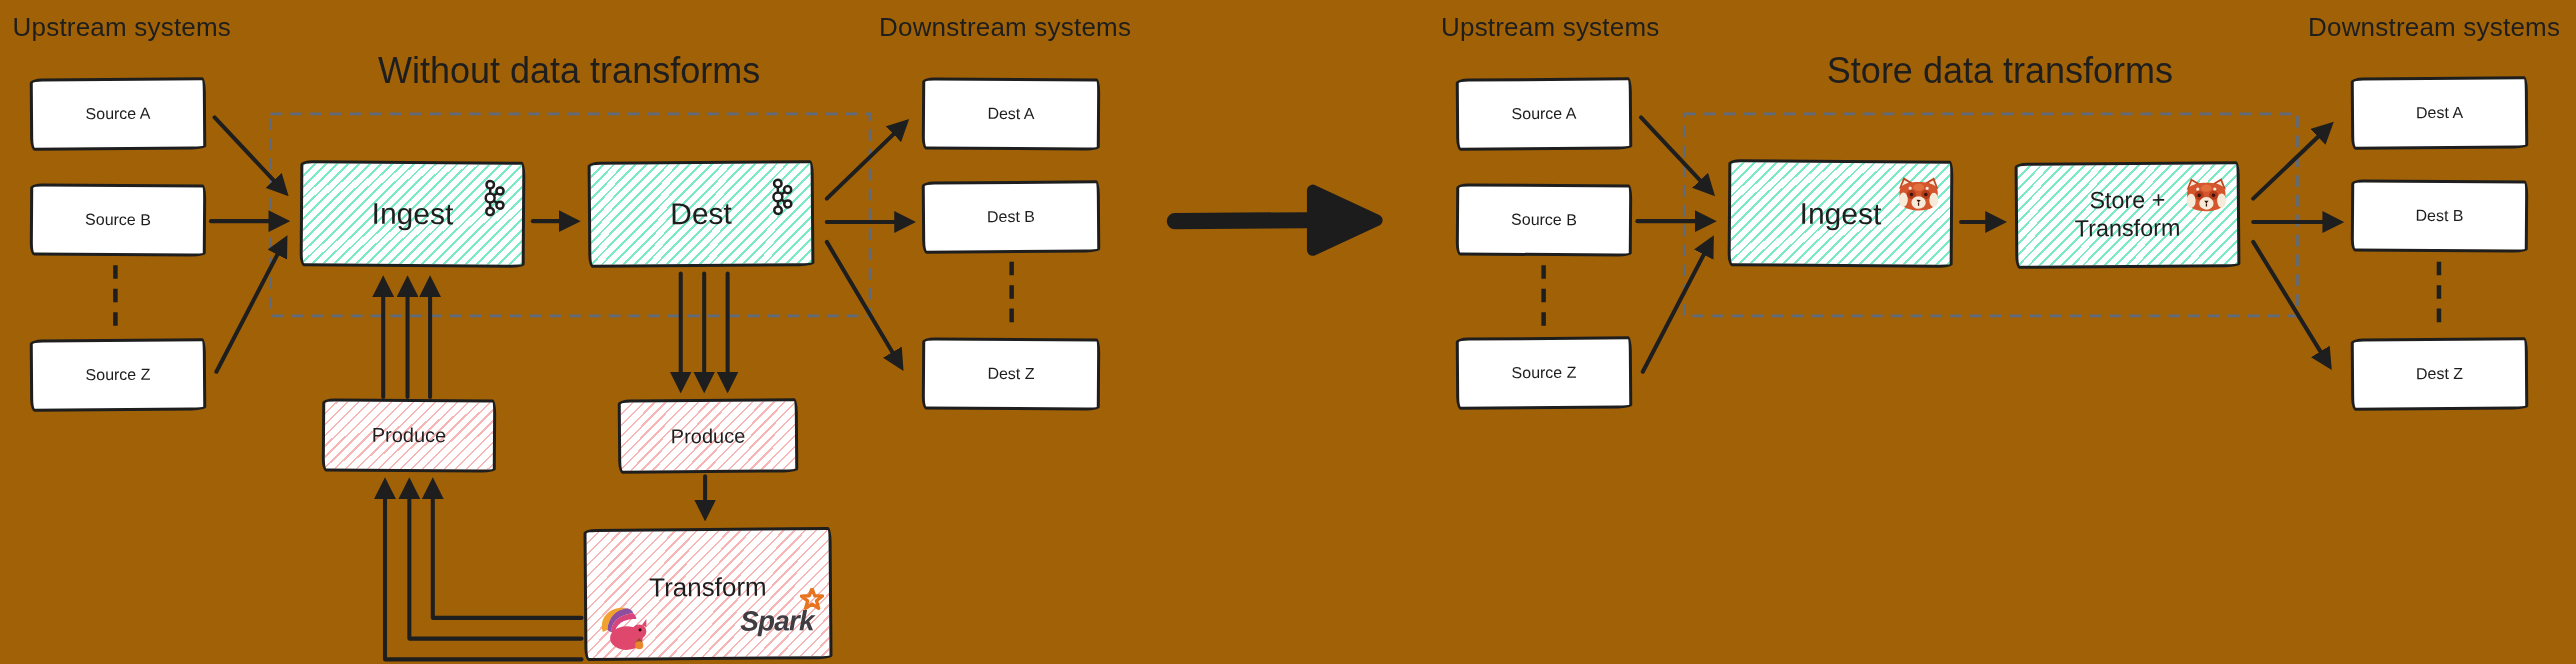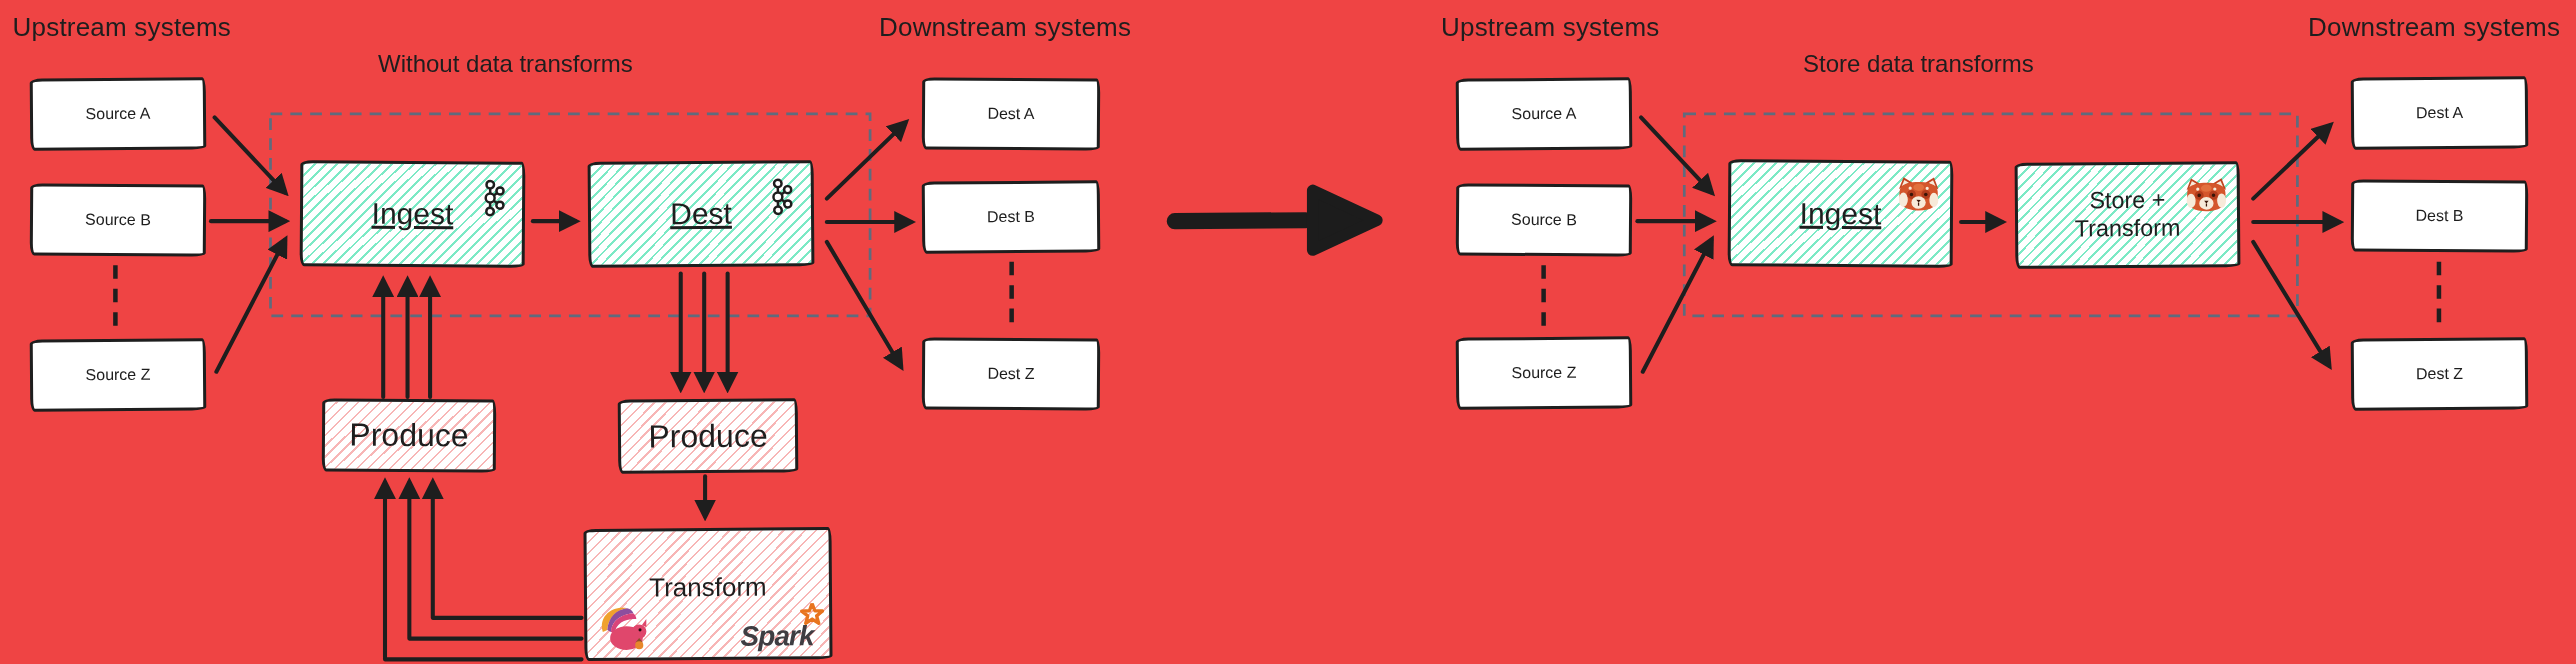--- a/index.html
+++ b/index.html
@@ -1,24 +1,24 @@
 <!DOCTYPE html>
 <html style="font-size:14.4px"><head>
 <meta charset="utf-8">
 <style>
   html,body{margin:0;padding:0;background:#ffffff;}
   #canvas{
-    position:relative;width:2576px;height:665px;background:#ef4444;overflow:hidden;
+    position:relative;width:2576px;height:665px;background:#a16207;overflow:hidden;
     font-family:"Liberation Sans",sans-serif;color:#1e1e1e;
   }
   .abs{position:absolute;}
   svg.layer{position:absolute;left:0;top:0;width:2576px;height:665px;}
 
   .heading{font-size:26px;letter-spacing:0.2px;white-space:nowrap;}
-  .title{font-size:24px;text-align:left;white-space:nowrap;}
+  .title{font-size:36px;text-align:right;white-space:nowrap;}
 
   .node{
     position:absolute;display:flex;align-items:center;justify-content:center;
     background:#ffffff;border:3.2px solid #1e1e1e;box-sizing:border-box;
     border-radius:12.6px 3.6px 14.4px 4.5px / 4.5px 14.4px 3.6px 12.6px;
   }
   .node .lbl{font-size:16px;}
   .tilt-a{transform:rotate(-0.45deg);}
   .tilt-b{transform:rotate(0.4deg);}
 
@@ -27,26 +27,26 @@
       rgba(110,231,191,0.9) 0px, rgba(110,231,191,0.9) 2px,
       rgba(255,255,255,0) 2px, rgba(255,255,255,0) 7.7px);
     background-color:#ffffff;
   }
   .hatch-pink{
     background-image:repeating-linear-gradient(135deg,
       rgba(246,169,169,0.85) 0px, rgba(246,169,169,0.85) 1.7px,
       rgba(255,255,255,0) 1.7px, rgba(255,255,255,0) 7.7px);
     background-color:#ffffff;
   }
-  .big-lbl{font-size:30px;text-decoration:underline;}
-  .mid-lbl{font-size:32px;}
+  .big-lbl{font-size:30px;}
+  .mid-lbl{font-size:20px;}
   .two-line{font-size:23.4px;line-height:1.18;text-align:center;}
   .corner-icon{position:absolute;}
   .transform-lbl{position:absolute;left:0;right:0;top:41px;text-align:center;font-size:26px;}
-  .spark-wrap{position:absolute;left:153px;top:77px;width:90px;height:45px;}
+  .spark-wrap{position:absolute;left:153px;top:62px;width:90px;height:45px;}
   .spark-text{position:absolute;left:0;top:12.6px;font-size:28px;font-weight:700;font-style:italic;color:#3f3d42;letter-spacing:-0.9px;}
 </style>
 </head>
 <body>
 
 <div id="canvas">
 
   <svg class="layer" viewBox="0 0 2857 737">
     <defs>
       <marker id="ah" viewBox="0 0 10 10" refX="7.5" refY="5" markerWidth="5.4" markerHeight="5.4" orient="auto-start-reverse">

